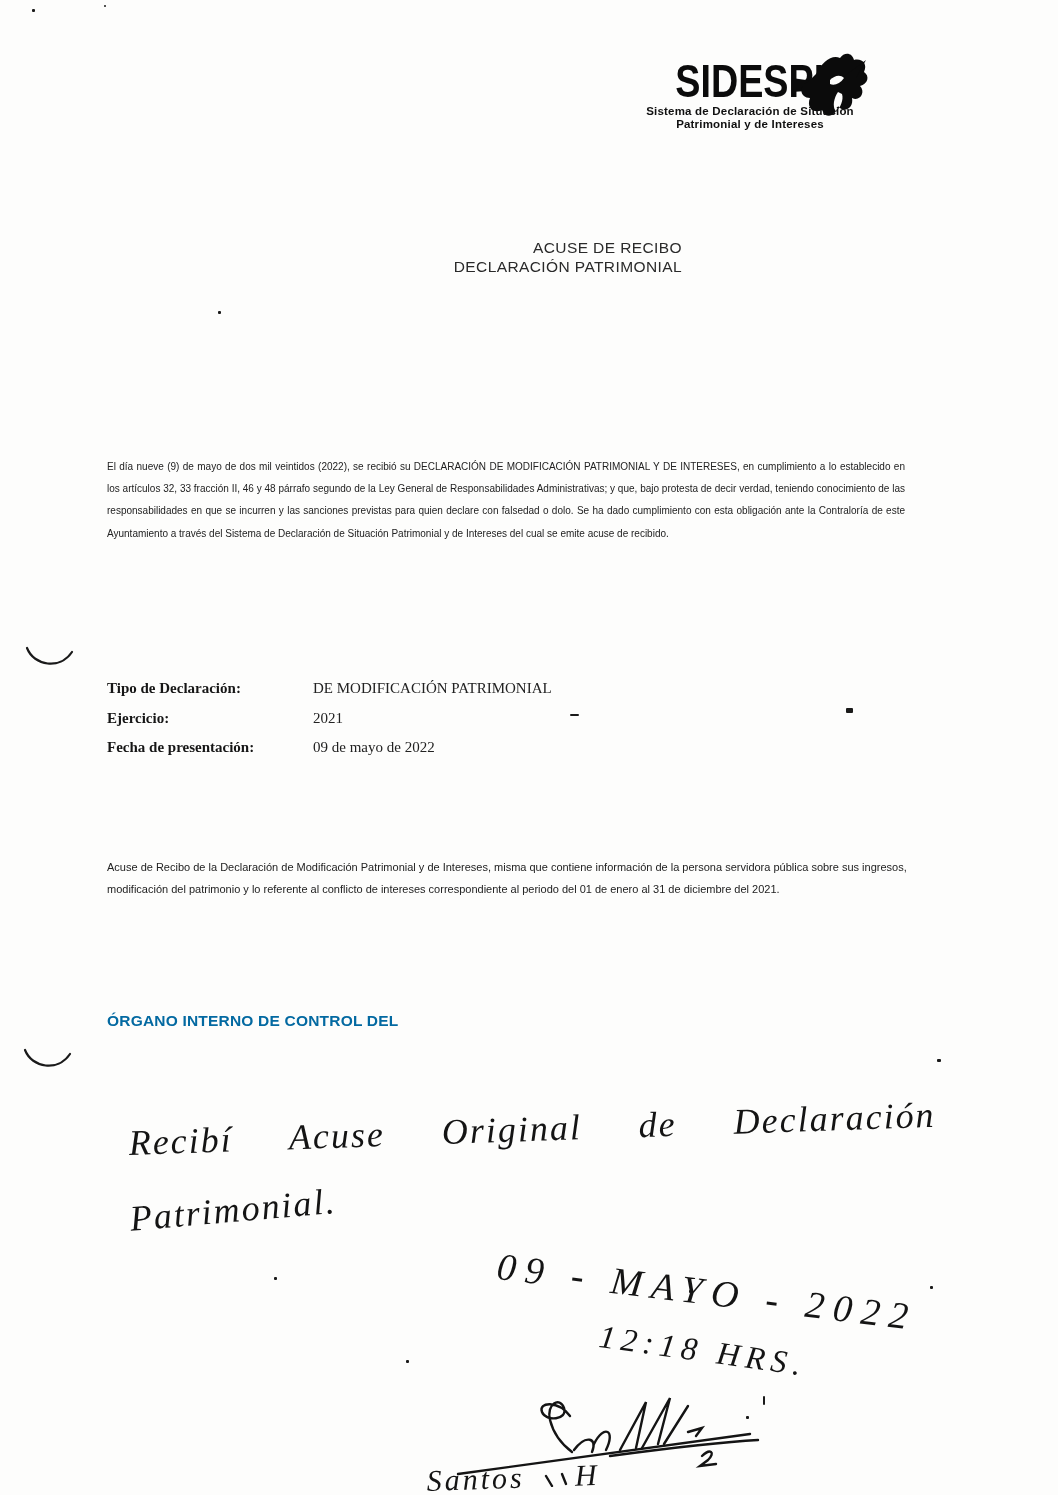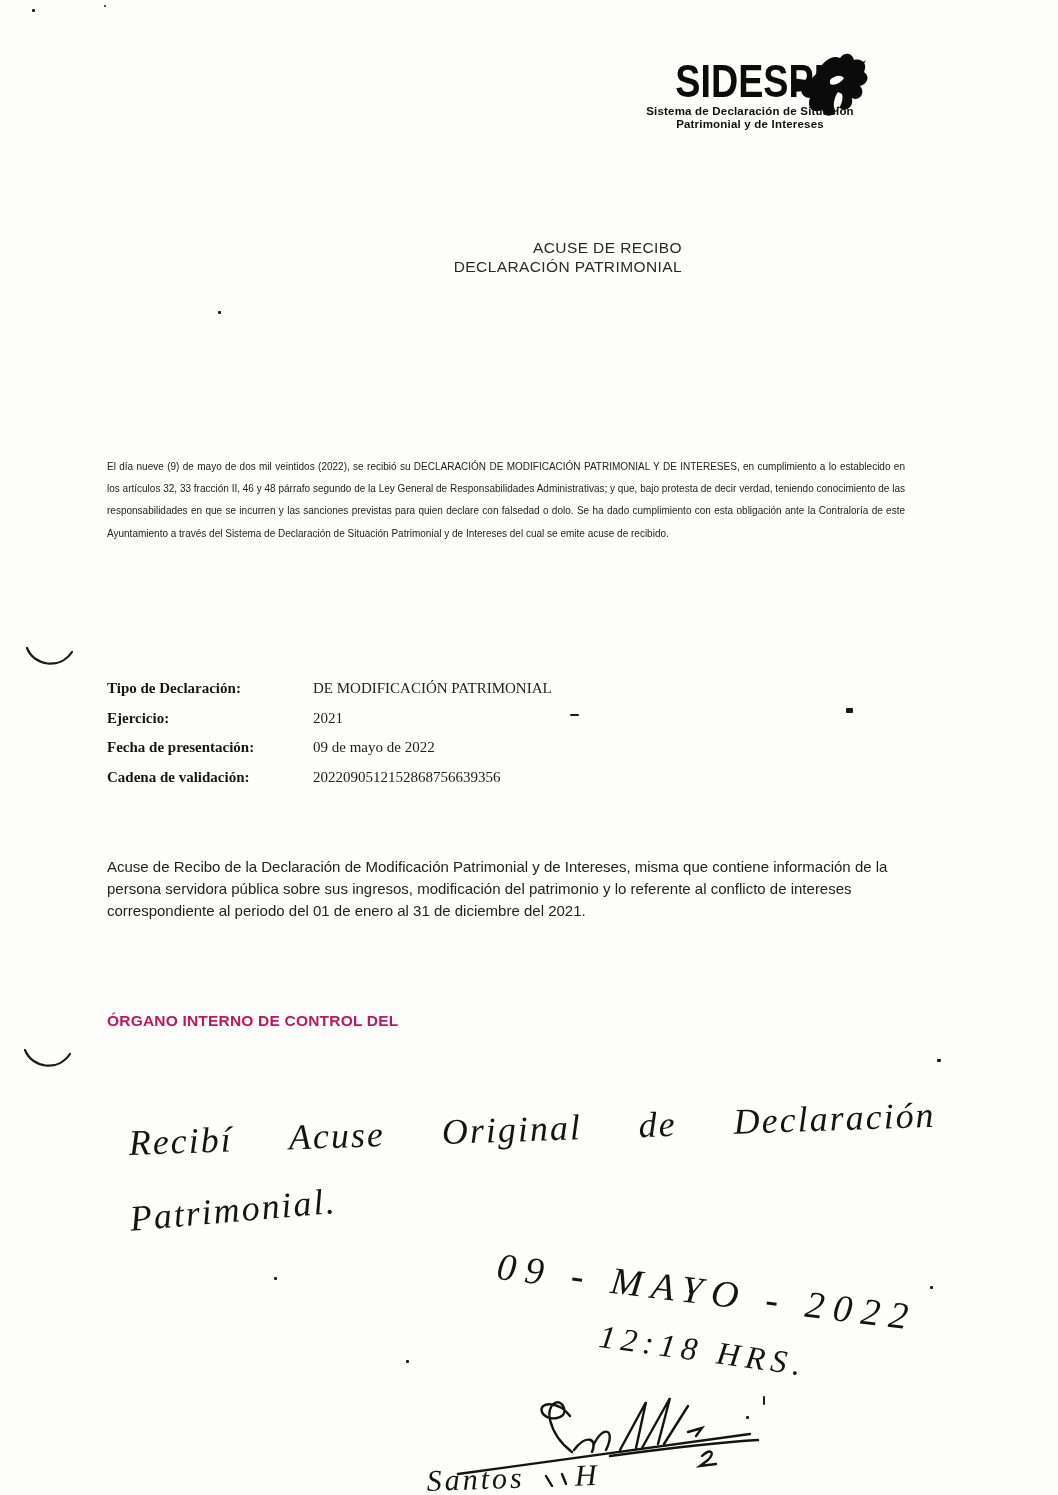--- a/index.html
+++ b/index.html
@@ -32,31 +32,31 @@
   }
   
   .declarant{position:absolute;left:107px;top:388px;font-weight:bold;font-size:15.5px;line-height:21px;color:#161616;}
   
   .para1{
     position:absolute;left:107px;top:456px;width:798px;
     font-size:10px;line-height:22.2px;text-align:justify;color:#222;
   }
   .para2{
     position:absolute;left:107px;top:856px;width:808px;
-    font-size:15px;line-height:22.2px;text-align:left;color:#222;
+    font-size:11px;line-height:22.2px;text-align:left;color:#222;
   }
   
   .details{position:absolute;left:107px;top:678px;width:560px;font-family:Liberation Serif, serif;}
   .detail-row{display:flex;margin-bottom:8.5px;font-size:15px;line-height:21px;}
   .detail-row .lbl{width:206px;font-weight:bold;color:#161616;flex:none;}
   .detail-row .val{color:#222;white-space:nowrap;}
   
   .office-heading{
     position:absolute;left:107px;top:1012px;
-    font-weight:bold;font-size:15.5px;color:#be185d;letter-spacing:0.2px;
+    font-weight:bold;font-size:15.5px;color:#0369a1;letter-spacing:0.2px;
   }
   
   .hand{
     position:absolute;color:#141414;
     font-family:"Liberation Serif", serif;font-style:italic;font-weight:normal;
   }
   .hw-note1{left:128px;top:1122px;font-size:36px;letter-spacing:2px;word-spacing:46px;transform:rotate(-2deg);transform-origin:left top;}
   .hw-note2{left:128px;top:1198px;font-size:36px;letter-spacing:2px;transform:rotate(-5deg);transform-origin:left top;}
   .hw-date{left:500px;top:1244px;font-size:38px;letter-spacing:9px;transform:rotate(7deg);transform-origin:left top;}
   .hw-time{left:602px;top:1318px;font-size:32px;letter-spacing:6px;transform:rotate(8deg);transform-origin:left top;}
@@ -119,24 +119,20 @@
       <span class="val">DE MODIFICACIÓN PATRIMONIAL</span>
     </div>
     <div class="detail-row">
       <span class="lbl">Ejercicio:</span>
       <span class="val">2021</span>
     </div>
     <div class="detail-row">
       <span class="lbl">Fecha de presentación:</span>
       <span class="val">09 de mayo de 2022</span>
     </div>
-    <div class="detail-row">
-      <span class="lbl">Cadena de validación:</span>
-      <span class="val">2022090512152868756639356</span>
-    </div>
   </div>
 
   <div class="para2">Acuse de Recibo de la Declaración de Modificación Patrimonial y de Intereses, misma que contiene información de la persona servidora pública sobre sus ingresos, modificación del patrimonio y lo referente al conflicto de intereses correspondiente al periodo del 01 de enero al 31 de diciembre del 2021.</div>
 
   <div class="office-heading">ÓRGANO INTERNO DE CONTROL DEL</div>
 
   <div class="hand hw-note1">Recibí Acuse Original de Declaración</div>
   <div class="hand hw-note2">Patrimonial.</div>
   <div class="hand hw-date">09 - MAYO - 2022</div>
   <div class="hand hw-time">12:18 HRS.</div>

